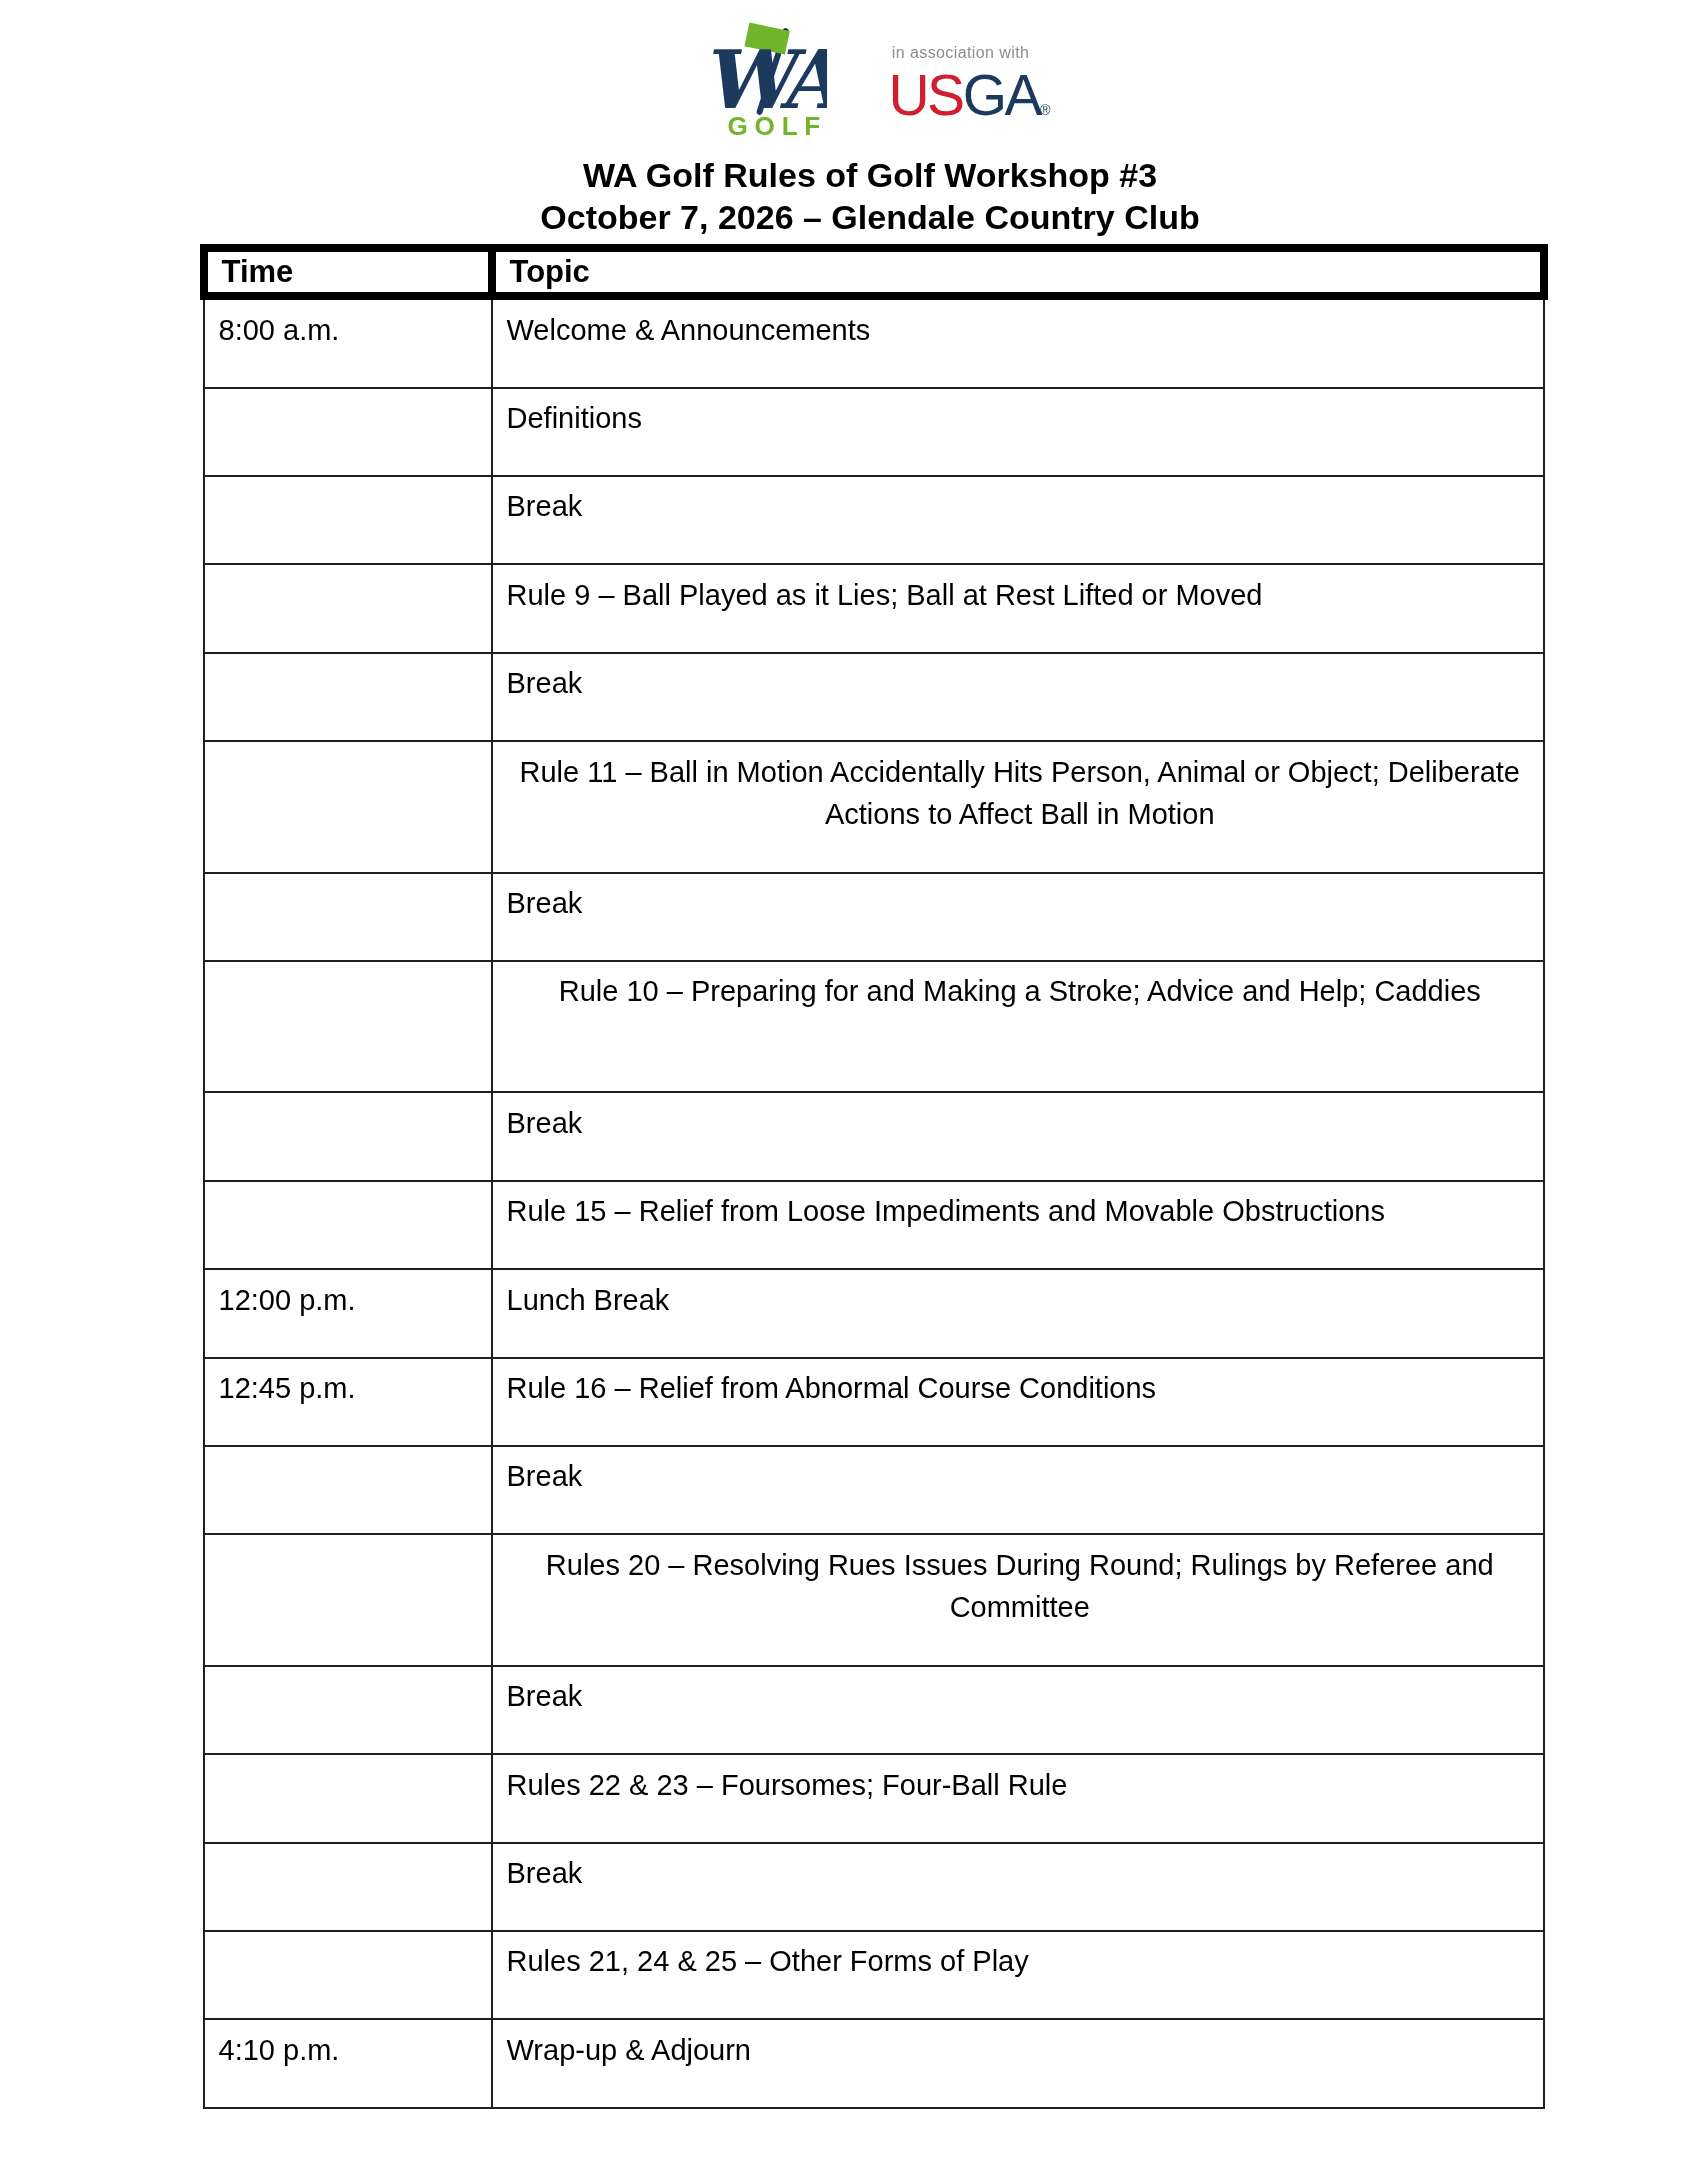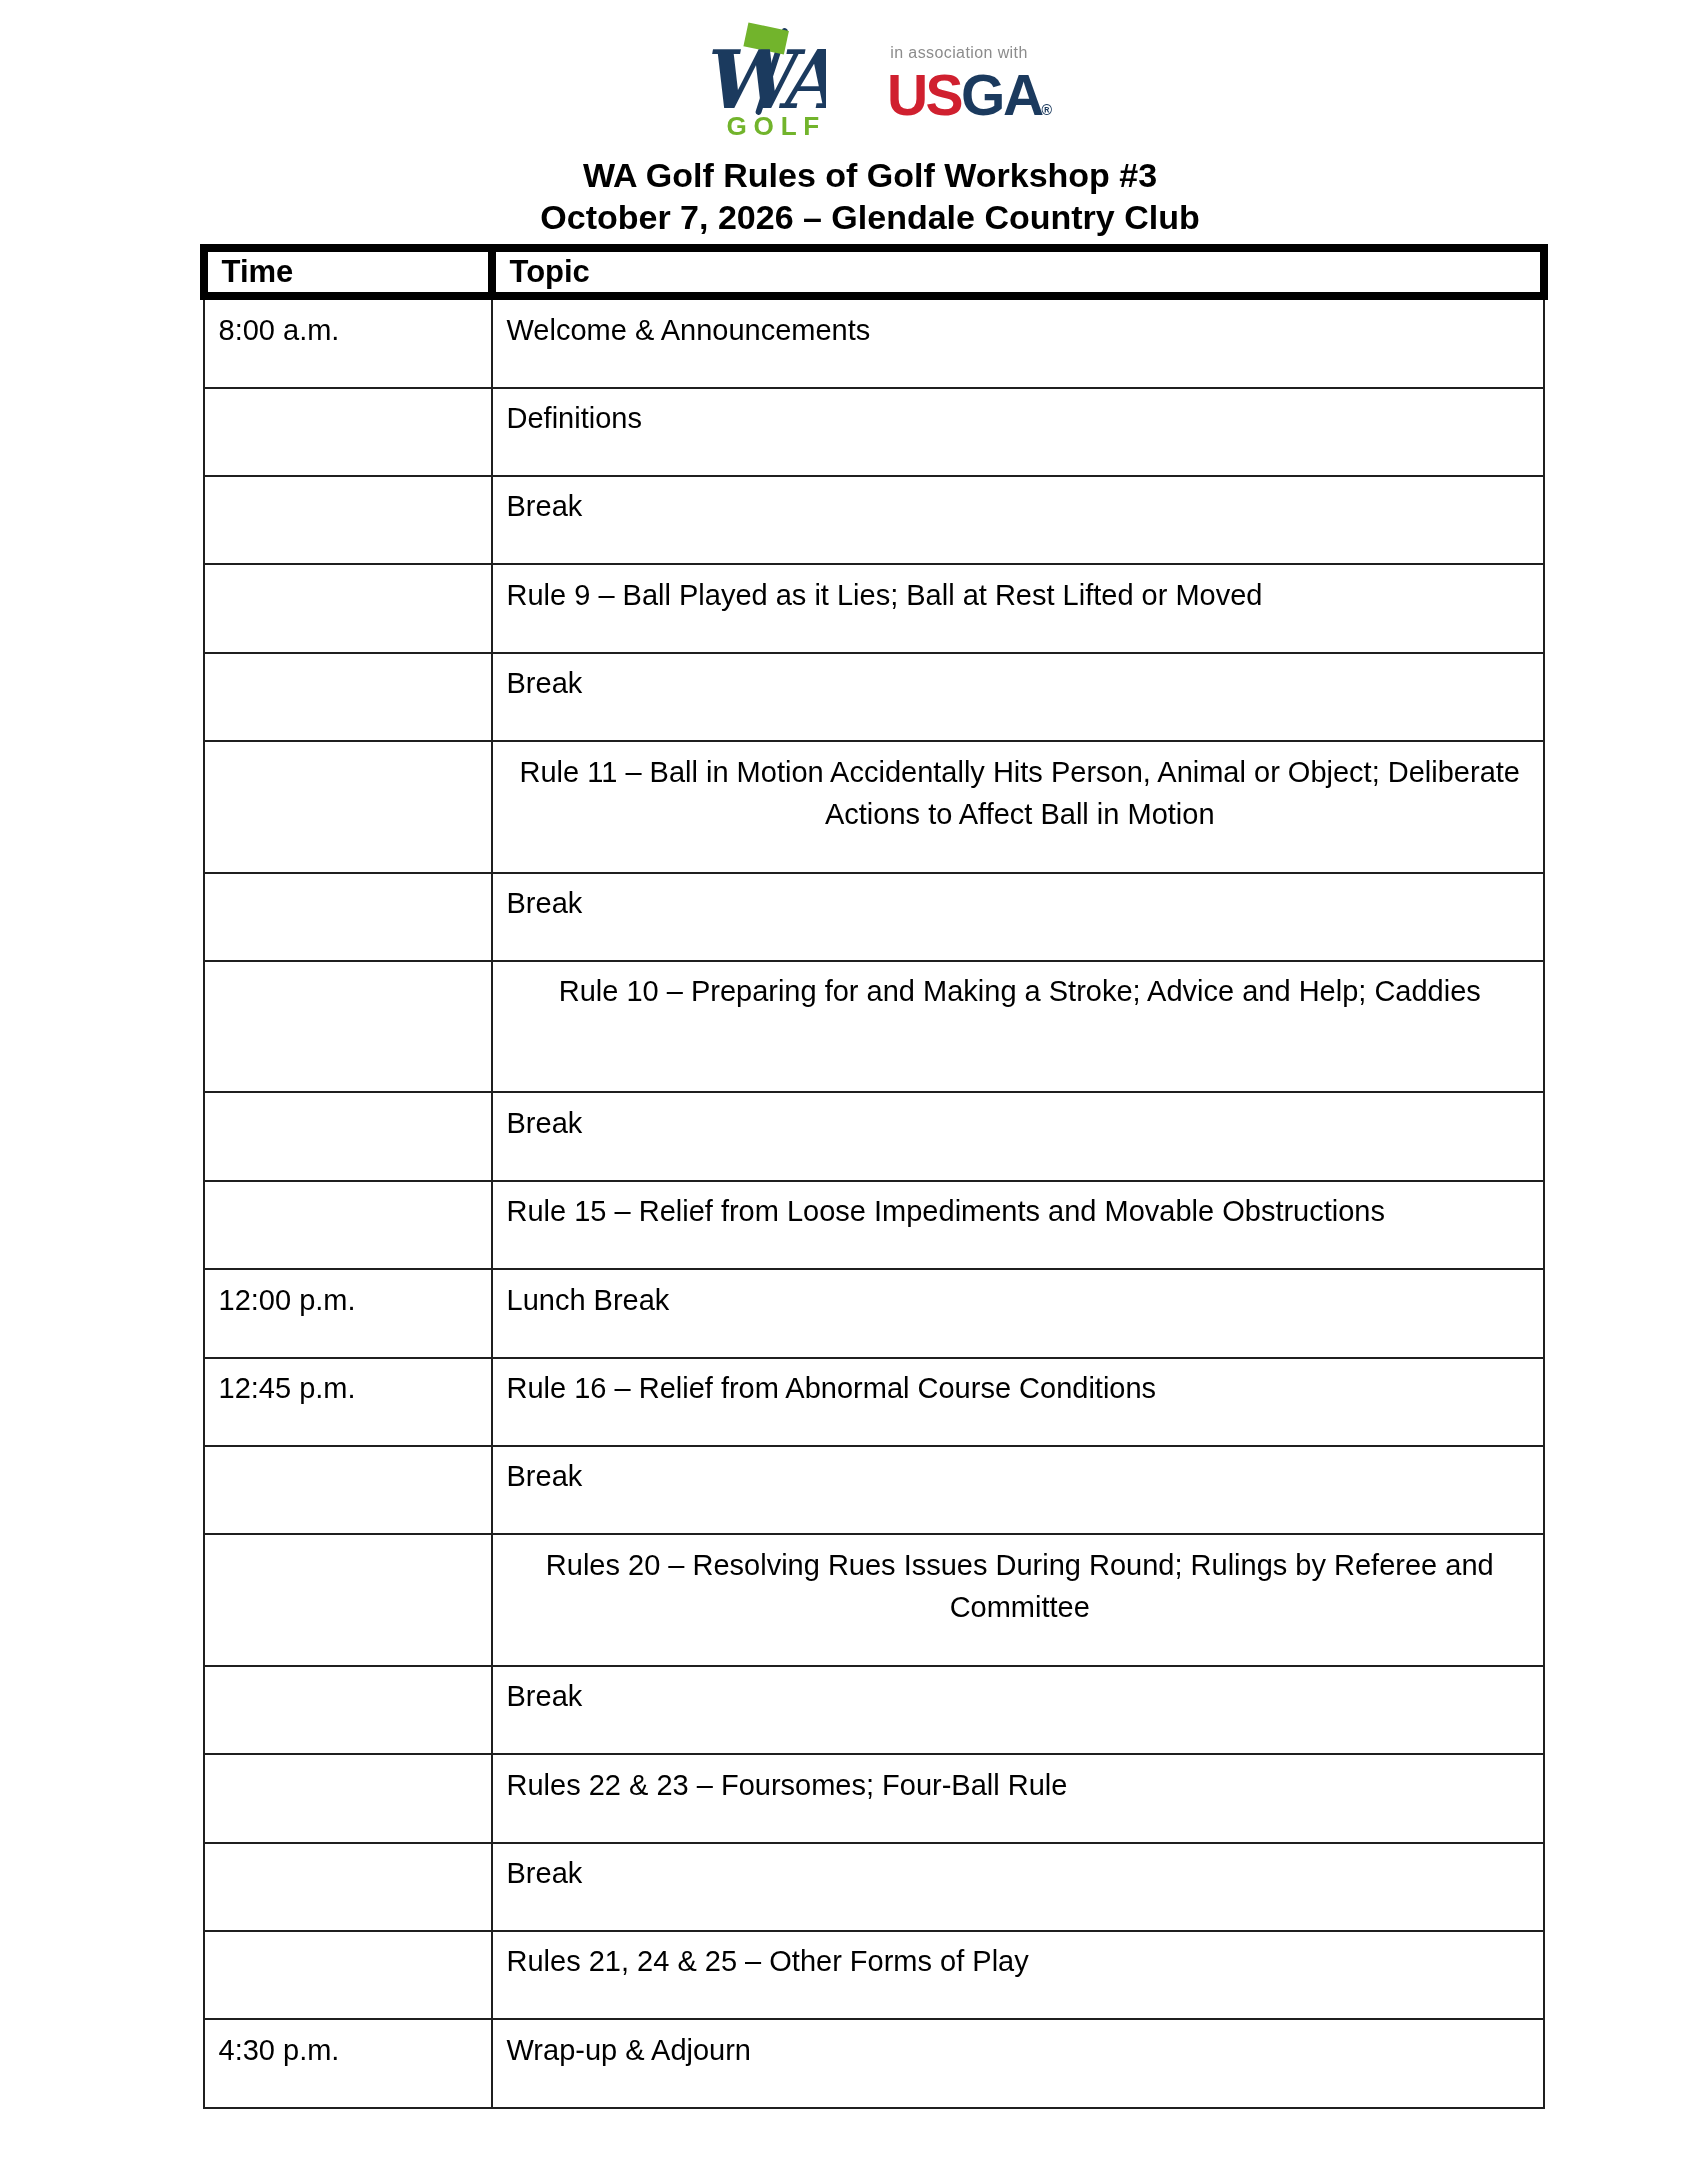--- a/index.html
+++ b/index.html
@@ -25,21 +25,21 @@
   }
   .wa-logo { margin-left: 20px; width: 118px; height: 120px; }
   .usga-block { margin-top: 25px; margin-left: 32px; }
   .assoc-text {
     color: #8c8c8c;
     font-size: 16px;
     letter-spacing: 0.4px;
     margin: 0 0 5.9px 3.4px;
   }
   .usga-word {
-    font-weight: bold;
+    font-weight: normal;
     font-size: 57px;
     line-height: 1;
     letter-spacing: -2.5px;
     white-space: nowrap;
     text-align: right;
   }
   .usga-us { color: #d0202f; }
   .usga-ga { color: #1b3a5e; }
   .usga-reg {
     font-size: 14.3px;
@@ -201,20 +201,20 @@
         </tr>
         <tr>
           <td></td>
           <td>Break</td>
         </tr>
         <tr>
           <td></td>
           <td>Rules 21, 24 &amp; 25 – Other Forms of Play</td>
         </tr>
         <tr>
-          <td>4:30 p.m.</td>
+          <td>4:10 p.m.</td>
           <td>Wrap-up &amp; Adjourn</td>
         </tr>
       </tbody>
   </table>
 
 </div>
 
 
 </body></html>

